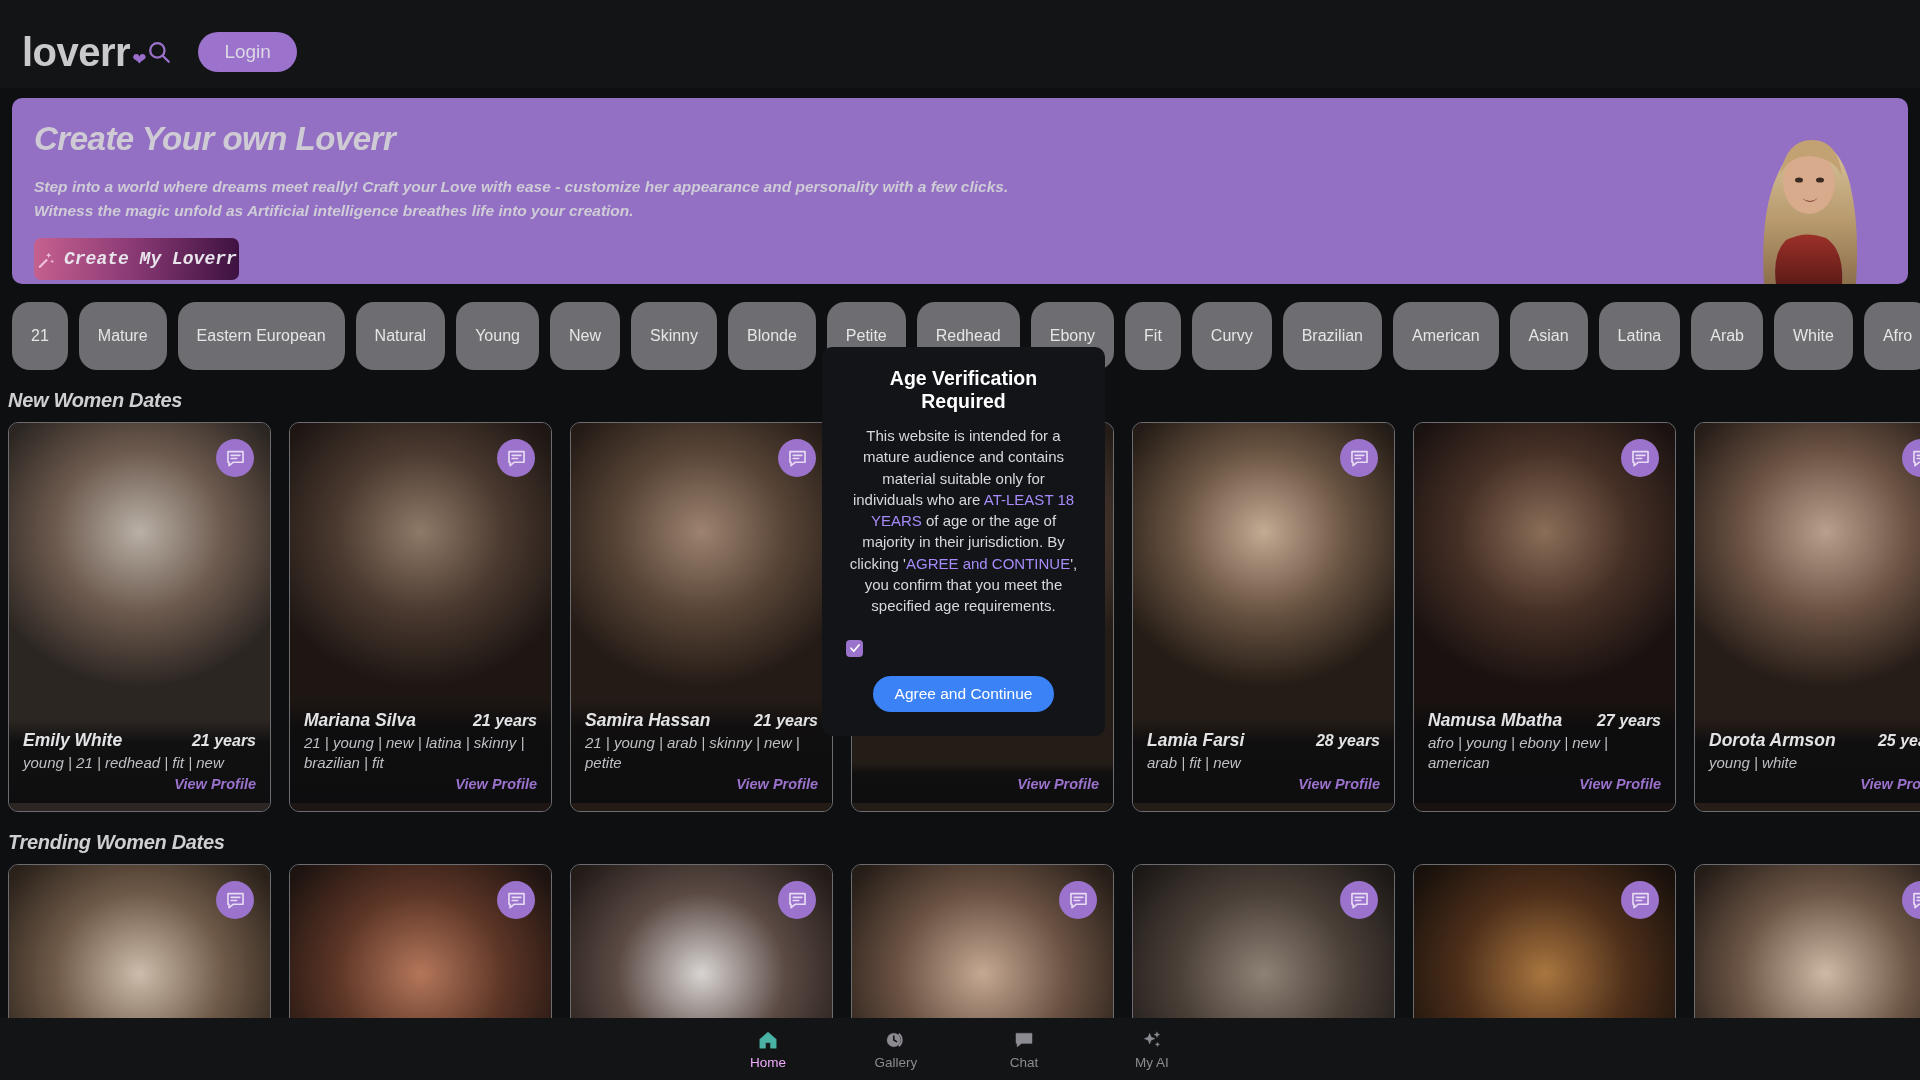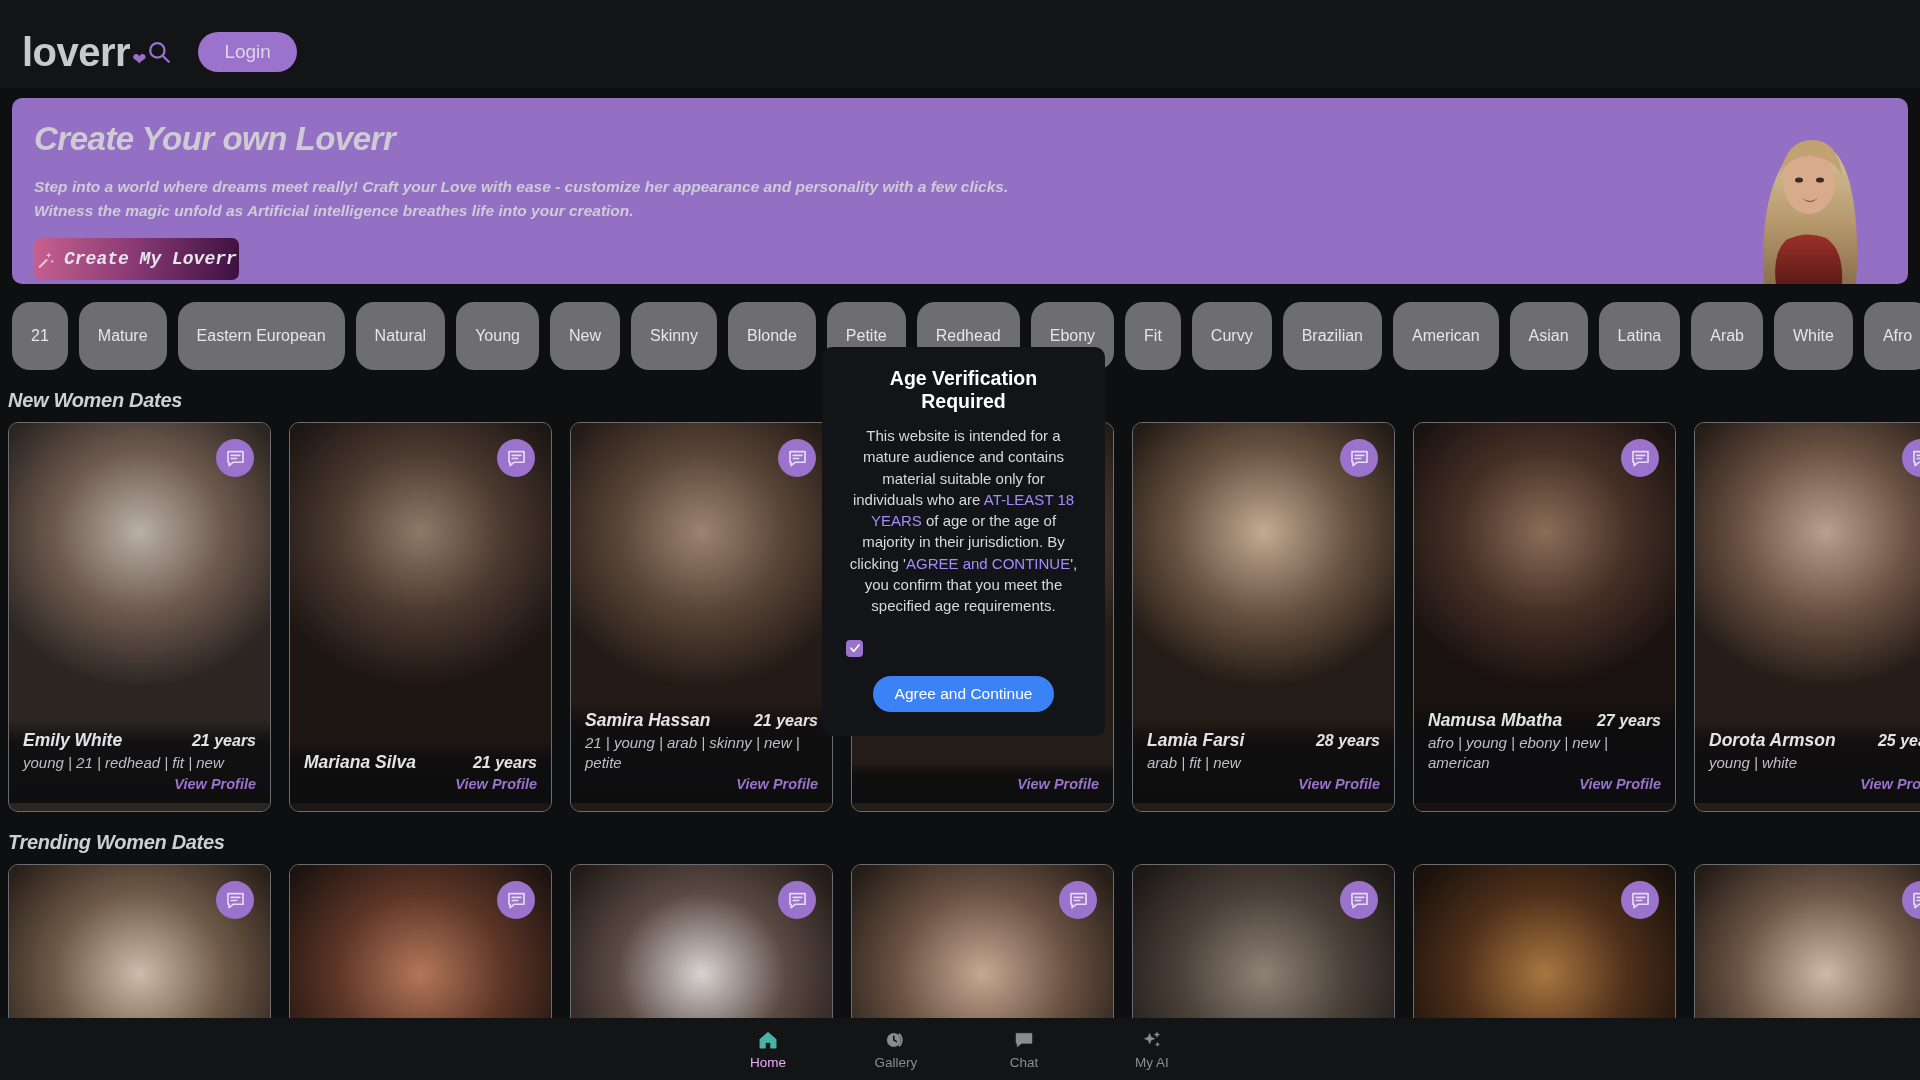--- a/index.html
+++ b/index.html
@@ -304,20 +304,21 @@
             <path d="M3.4 4.2h17.2v12.1H9.2L4.6 20.2v-3.9H3.4z"></path>
             <line x1="7" y1="8.4" x2="17" y2="8.4"></line>
             <line x1="7" y1="12" x2="13.4" y2="12"></line>
           </svg>
         </div>
         <div class="card-info">
           <div class="card-namerow">
             <span class="card-name">Mariana Silva</span>
             <span class="card-age">21 years</span>
           </div>
+          <div class="card-tags">21 | young | new | latina | skinny | brazilian | fit</div>
           <a class="card-link">View Profile</a>
         </div>
       </div>
       <div class="card">
         <div class="card-photo" style="background: radial-gradient(62% 40% at 50% 28%, rgb(157, 131, 112) 0%, rgb(87, 68, 54) 52%, rgb(36, 27, 22) 100%);"></div>
         <div class="chat-badge">
           <svg viewBox="0 0 24 24" fill="none" stroke="#e7dcf3" stroke-width="1.9" stroke-linecap="round" stroke-linejoin="round">
             <path d="M3.4 4.2h17.2v12.1H9.2L4.6 20.2v-3.9H3.4z"></path>
             <line x1="7" y1="8.4" x2="17" y2="8.4"></line>
             <line x1="7" y1="12" x2="13.4" y2="12"></line>

